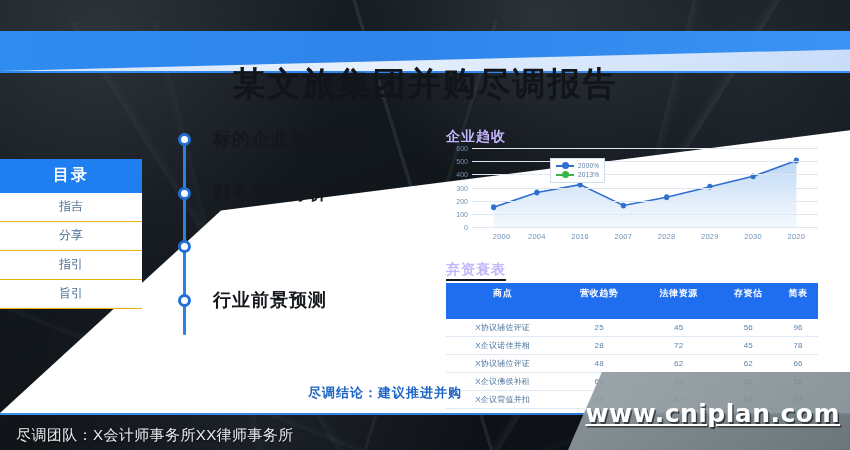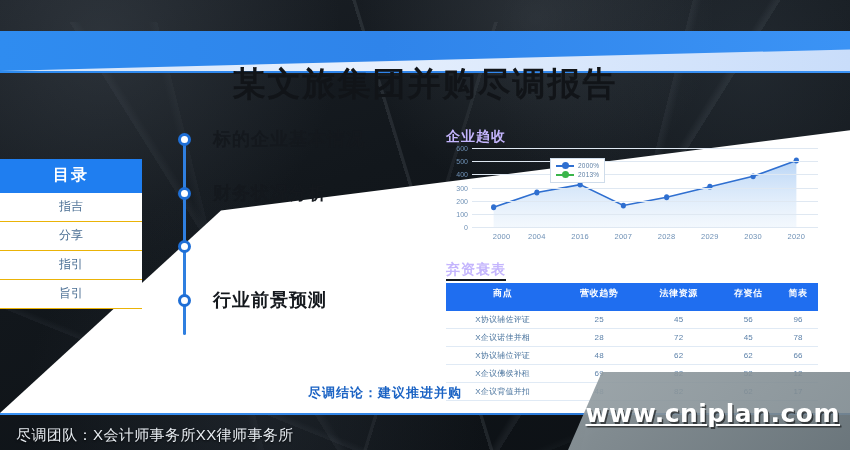--- a/index.html
+++ b/index.html
@@ -132,21 +132,21 @@
     border-radius:50%;
   }
   .lm-blue{background:#2f6fd0;} .lm-blue:after{background:#2f6fd0;}
   .lm-green{background:#3ab54a;} .lm-green:after{background:#3ab54a;}
   .legend-text{font-size:6.5px;color:#5d7fa4;letter-spacing:.2px;white-space:nowrap;}
 
   
   .tbl{position:absolute;left:446px;top:283px;width:372px;border-collapse:collapse;}
   .tbl th{
     background:#1f6ef0;color:#fff;font-size:9px;font-weight:bold;
-    padding:4px 0 11px;letter-spacing:.6px;
+    padding:4px 0 19px;letter-spacing:.6px;
   }
   .tbl td{
     font-size:8px;color:#5d82aa;text-align:center;padding:3px 0;
     border-bottom:1px solid #e0eaf5;letter-spacing:.2px;
   }
   .tbl td.name{color:#4a749e;}
 
   
   .conclusion{
     position:absolute;left:175px;top:384px;width:420px;text-align:center;

